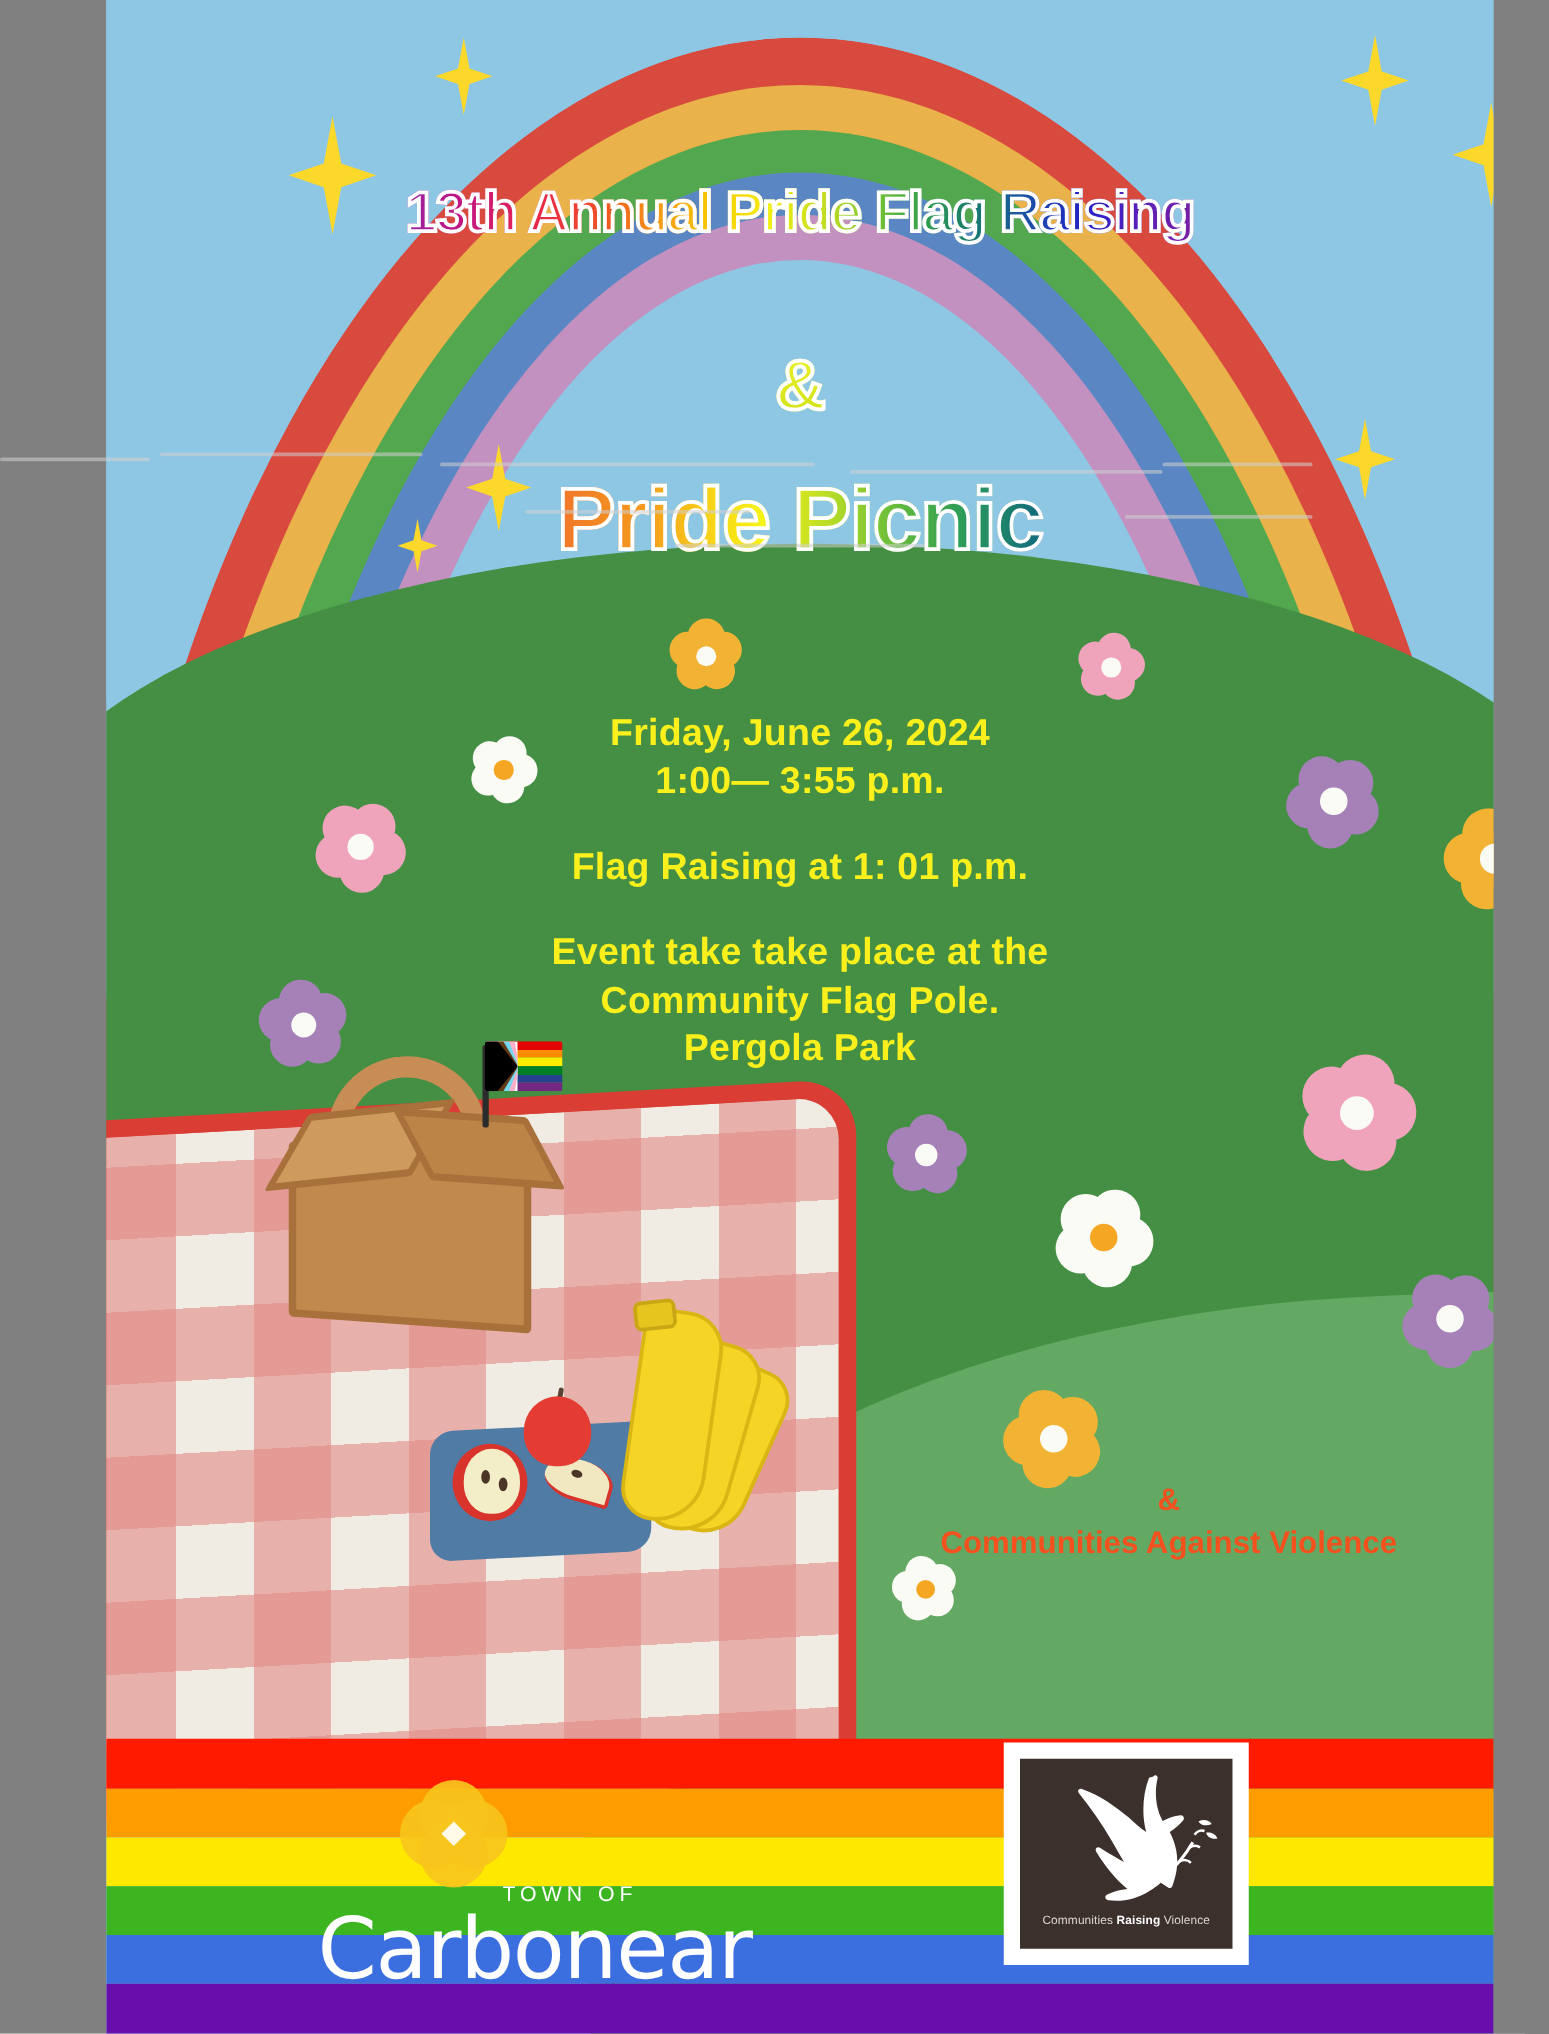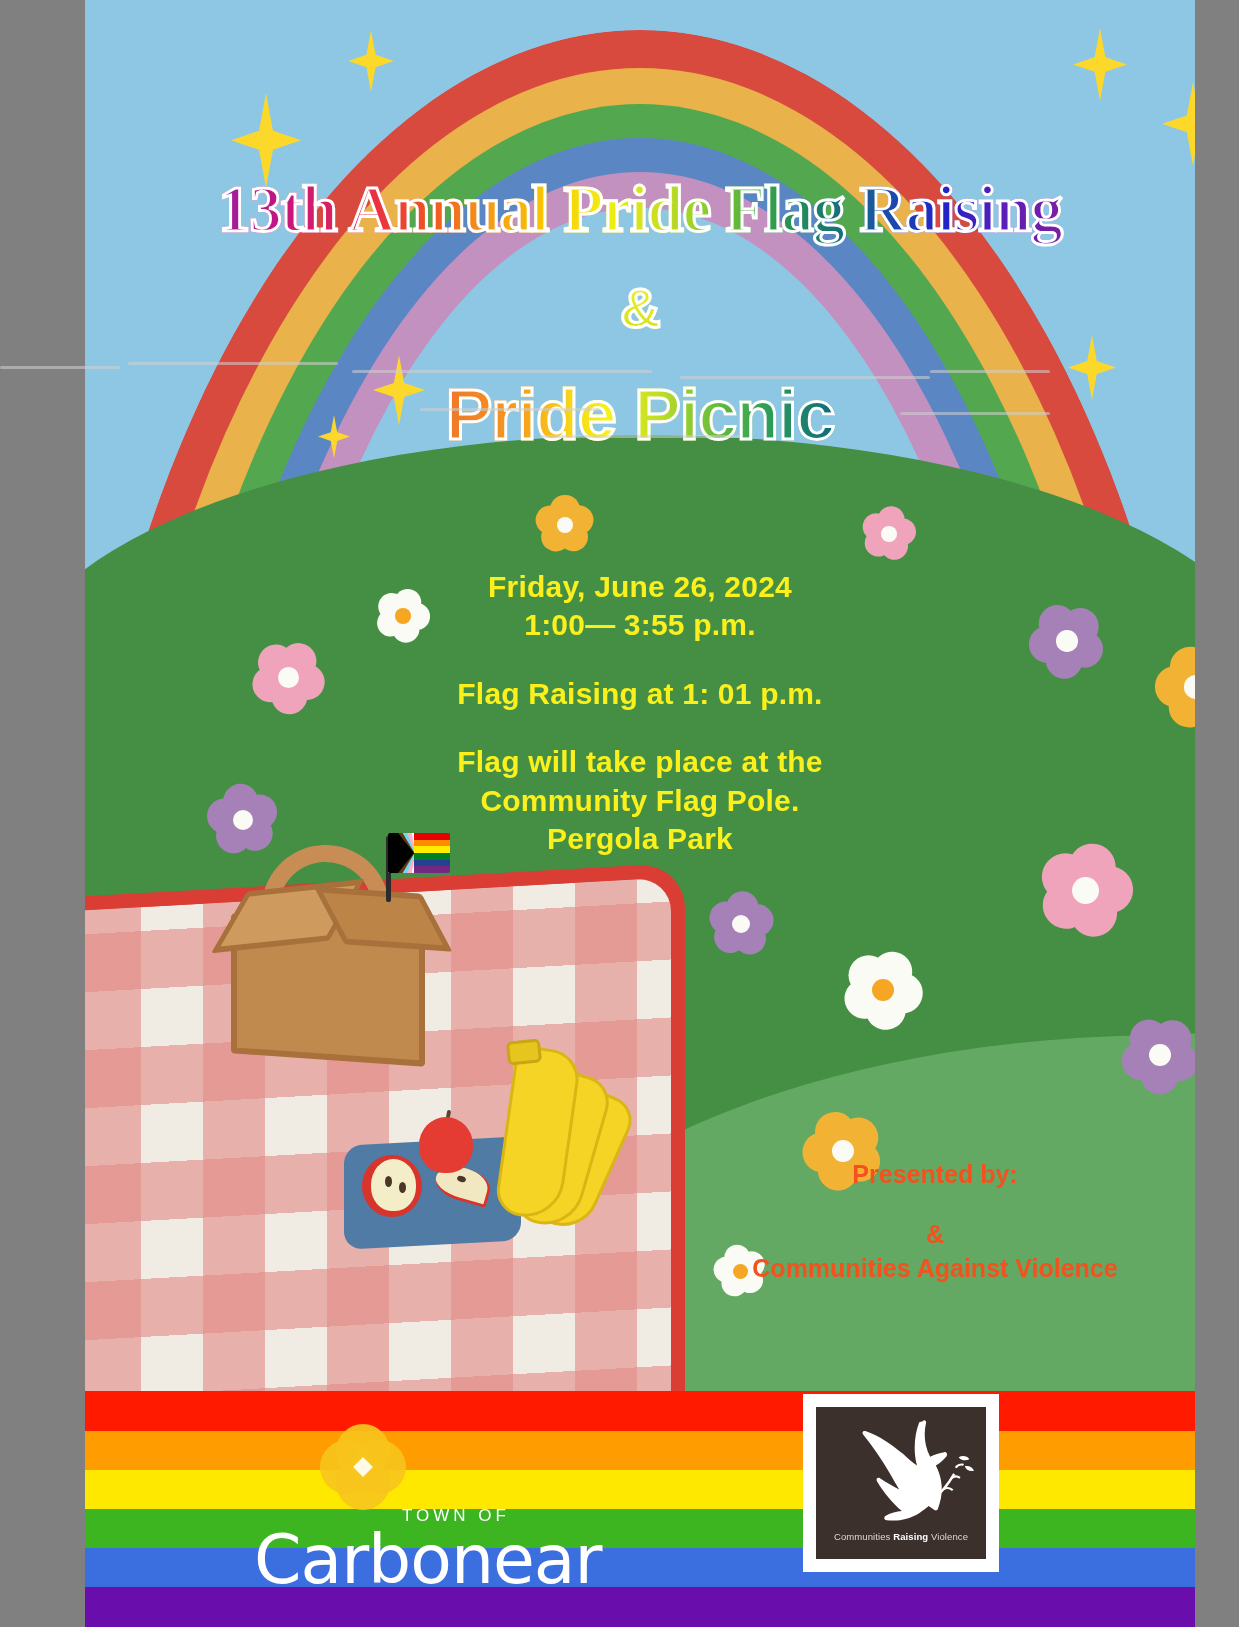--- a/index.html
+++ b/index.html
@@ -73,21 +73,21 @@
   
   .title-line {
     position:absolute; width:100%; text-align:center;
     font-weight:bold; letter-spacing:-1px;
     -webkit-text-stroke:3px #ffffff; paint-order:stroke fill;
     white-space:nowrap;
   }
   .title-line span {
     background-clip:text; -webkit-background-clip:text; color:transparent;
   }
-  #t-main { top:172px; font-size:65px;font-family:Liberation Serif, serif; }
+  #t-main { top:144px; font-size:45px; }
   #t-main span {
     background-image:linear-gradient(90deg,
       #9a1fa0 0%, #c7157e 8%, #e8294a 17%, #ef5322 25%, #f59b18 32%,
       #f7c800 39%, #f2ee11 46%, #c3dd22 53%, #7ec832 59%,
       #2f9c4d 66%, #177a6e 72%, #1b4fa8 79%, #2222c8 86%, #5a1fb8 93%, #7b1fa2 100%);
   }
   #t-amp { top:275px; font-size:56px; }
   #t-amp span { background-image:linear-gradient(180deg,#eef32a,#cfe018); }
   #t-sub { top:375px; font-size:70px; }
   #t-sub span {
@@ -368,21 +368,21 @@
     <div class="title-line" id="t-sub">
       <span>Pride Picnic</span>
     </div>
 
     <div id="details">
       <div>Friday, June 26, 2024</div>
       <div>1:00— 3:55 p.m.</div>
       <span class="gap"></span>
       <div>Flag Raising at 1: 01 p.m.</div>
       <span class="gap"></span>
-      <div>Flag will take place at the</div>
+      <div>Event take take place at the</div>
       <div>Community Flag Pole.</div>
       <div>Pergola Park</div>
     </div>
 
     <div id="blanket">
       <div id="blanket-inner"></div>
     </div>
 
     <div class="basket-handle"></div>
     <div class="basket-body"></div>
@@ -417,21 +417,20 @@
     <div class="wedge-seed"></div>
     <div class="apple-stem"></div>
     <div class="apple-whole"></div>
 
     <div class="banana banana-b3"></div>
     <div class="banana banana-b2"></div>
     <div class="banana banana-b1"></div>
     <div class="banana-stem"></div>
 
     <div id="presented">
-      <div>Presented by:</div>
       <span class="gap"></span>
       <div>&amp;</div>
       <div>Communities Against Violence</div>
     </div>
 
     <div id="footer">
         <div class="fstripe" style="background: rgb(255, 26, 0); top: 0px; height: 40px;"></div>
         <div class="fstripe" style="background: rgb(255, 157, 0); top: 40px; height: 39px;"></div>
         <div class="fstripe" style="background: rgb(255, 232, 0); top: 79px; height: 39px;"></div>
         <div class="fstripe" style="background: rgb(60, 181, 33); top: 118px; height: 39px;"></div>

